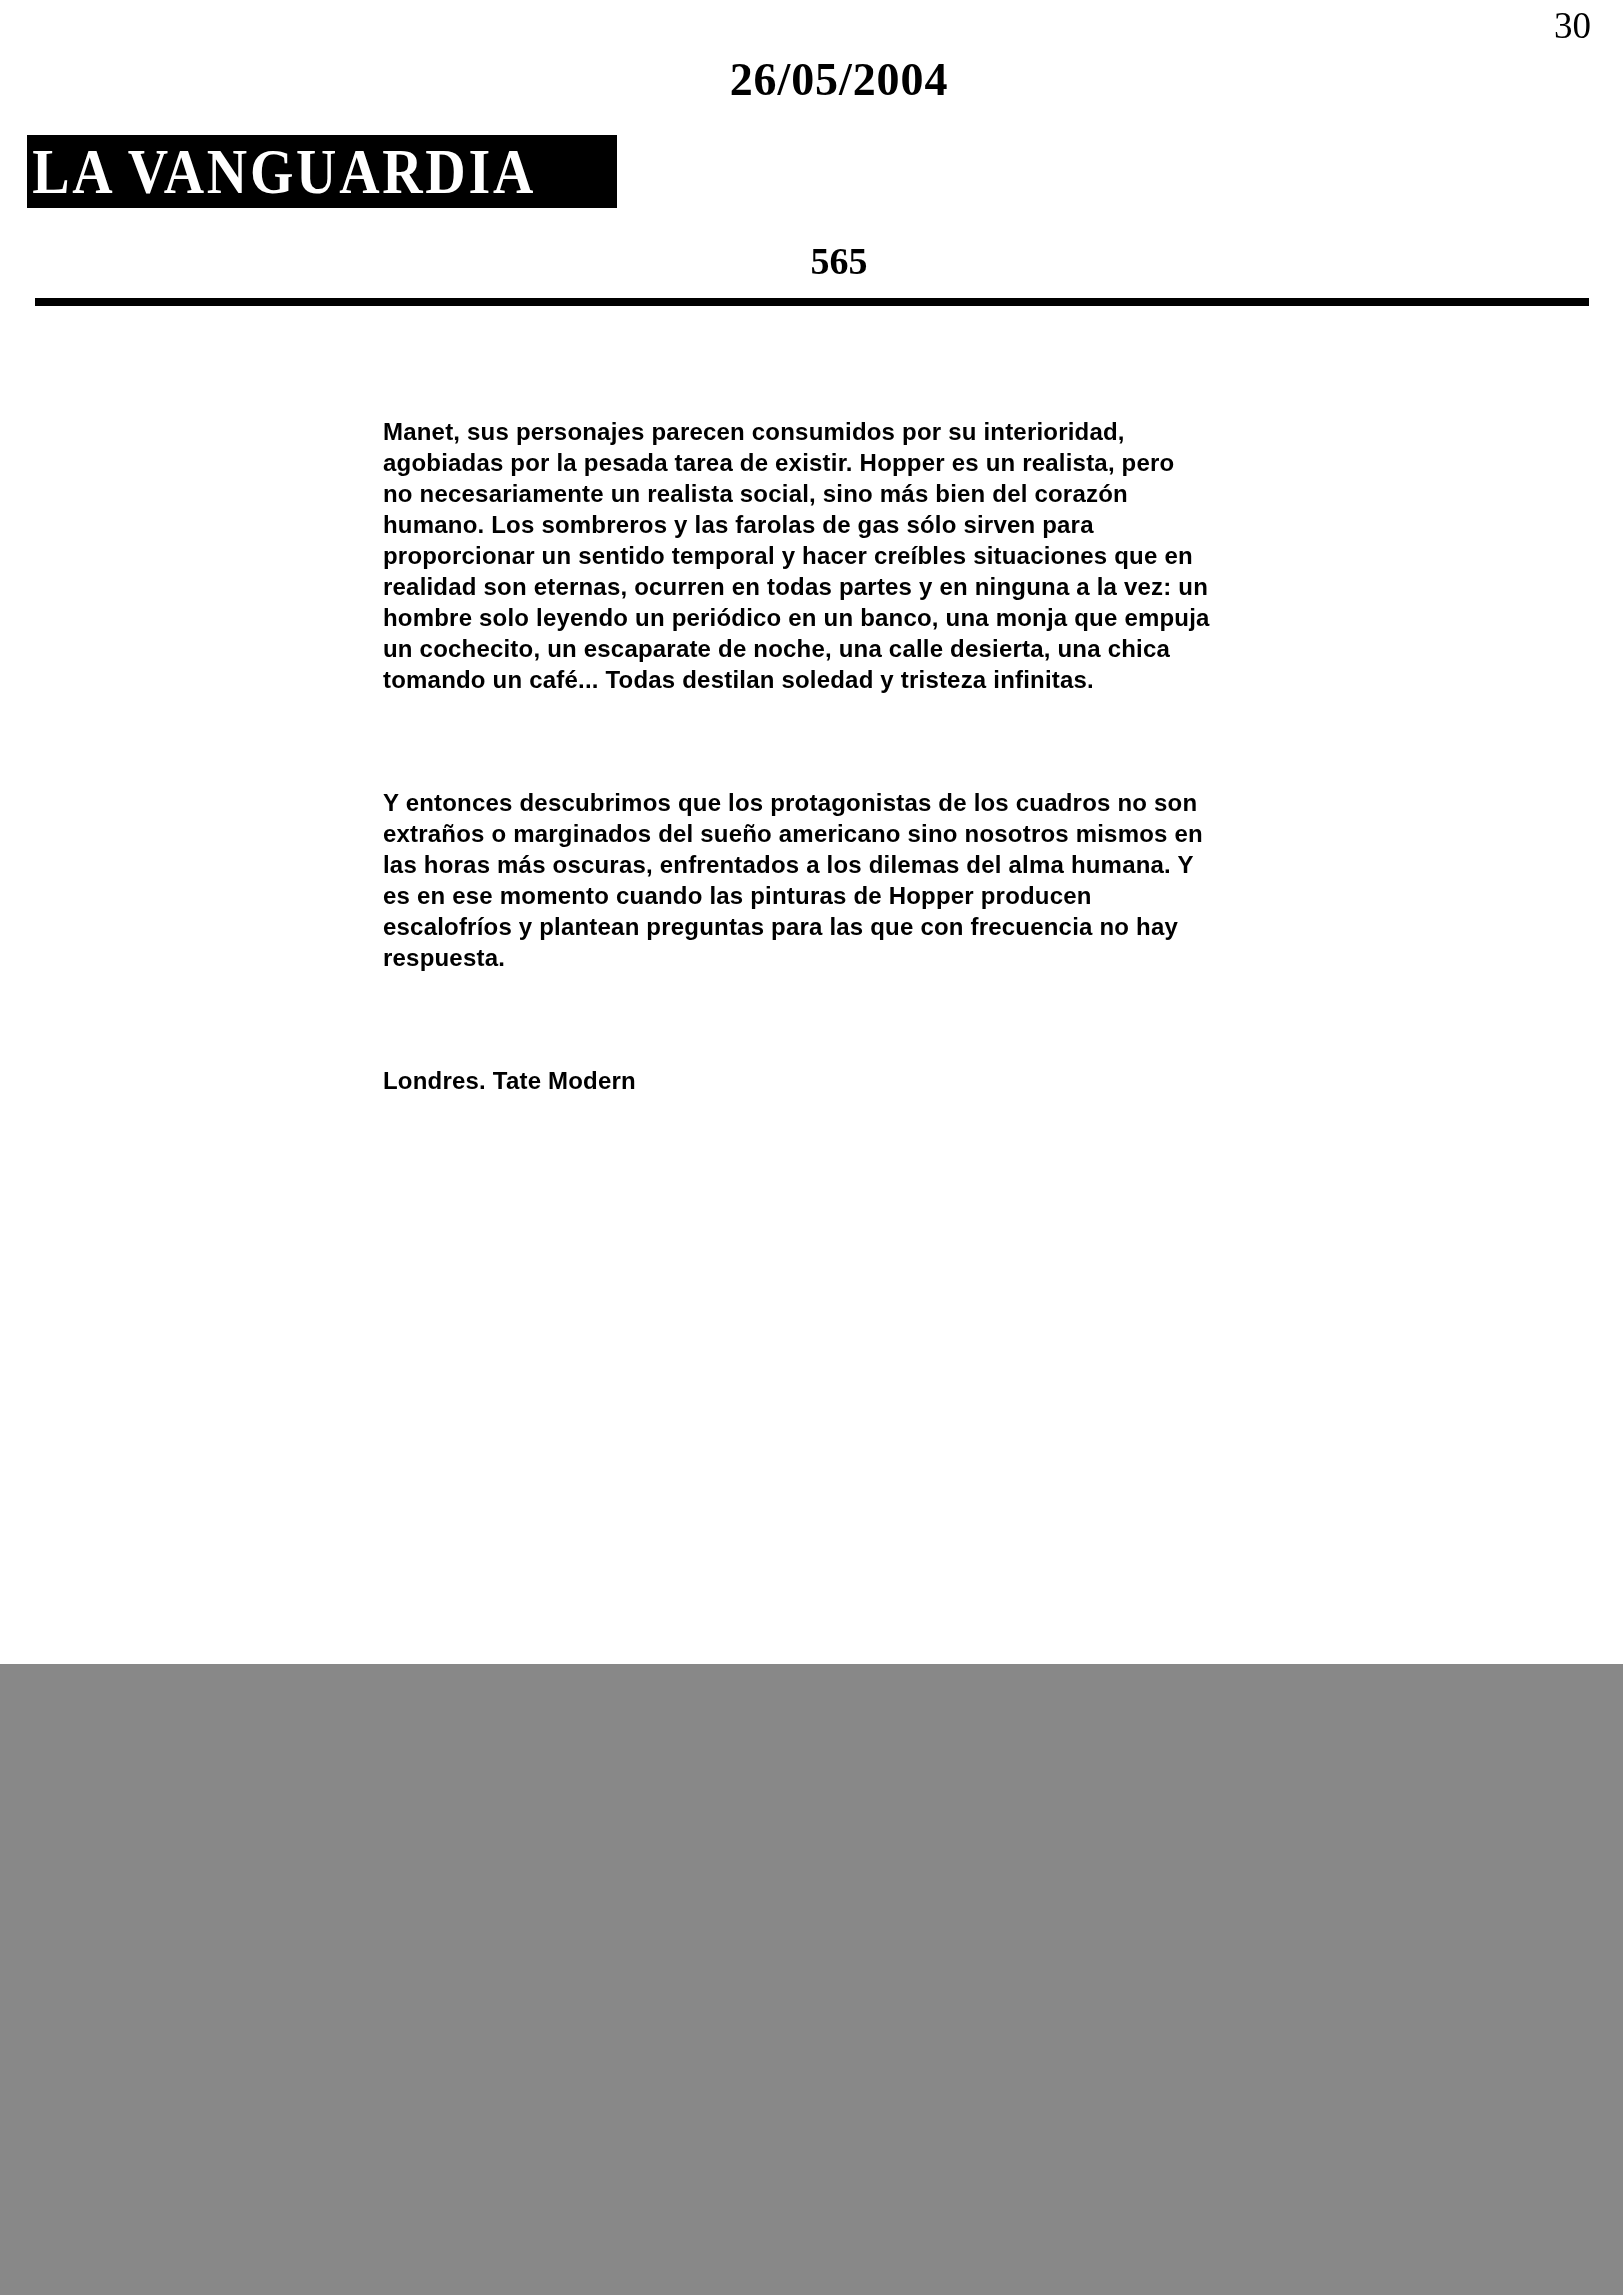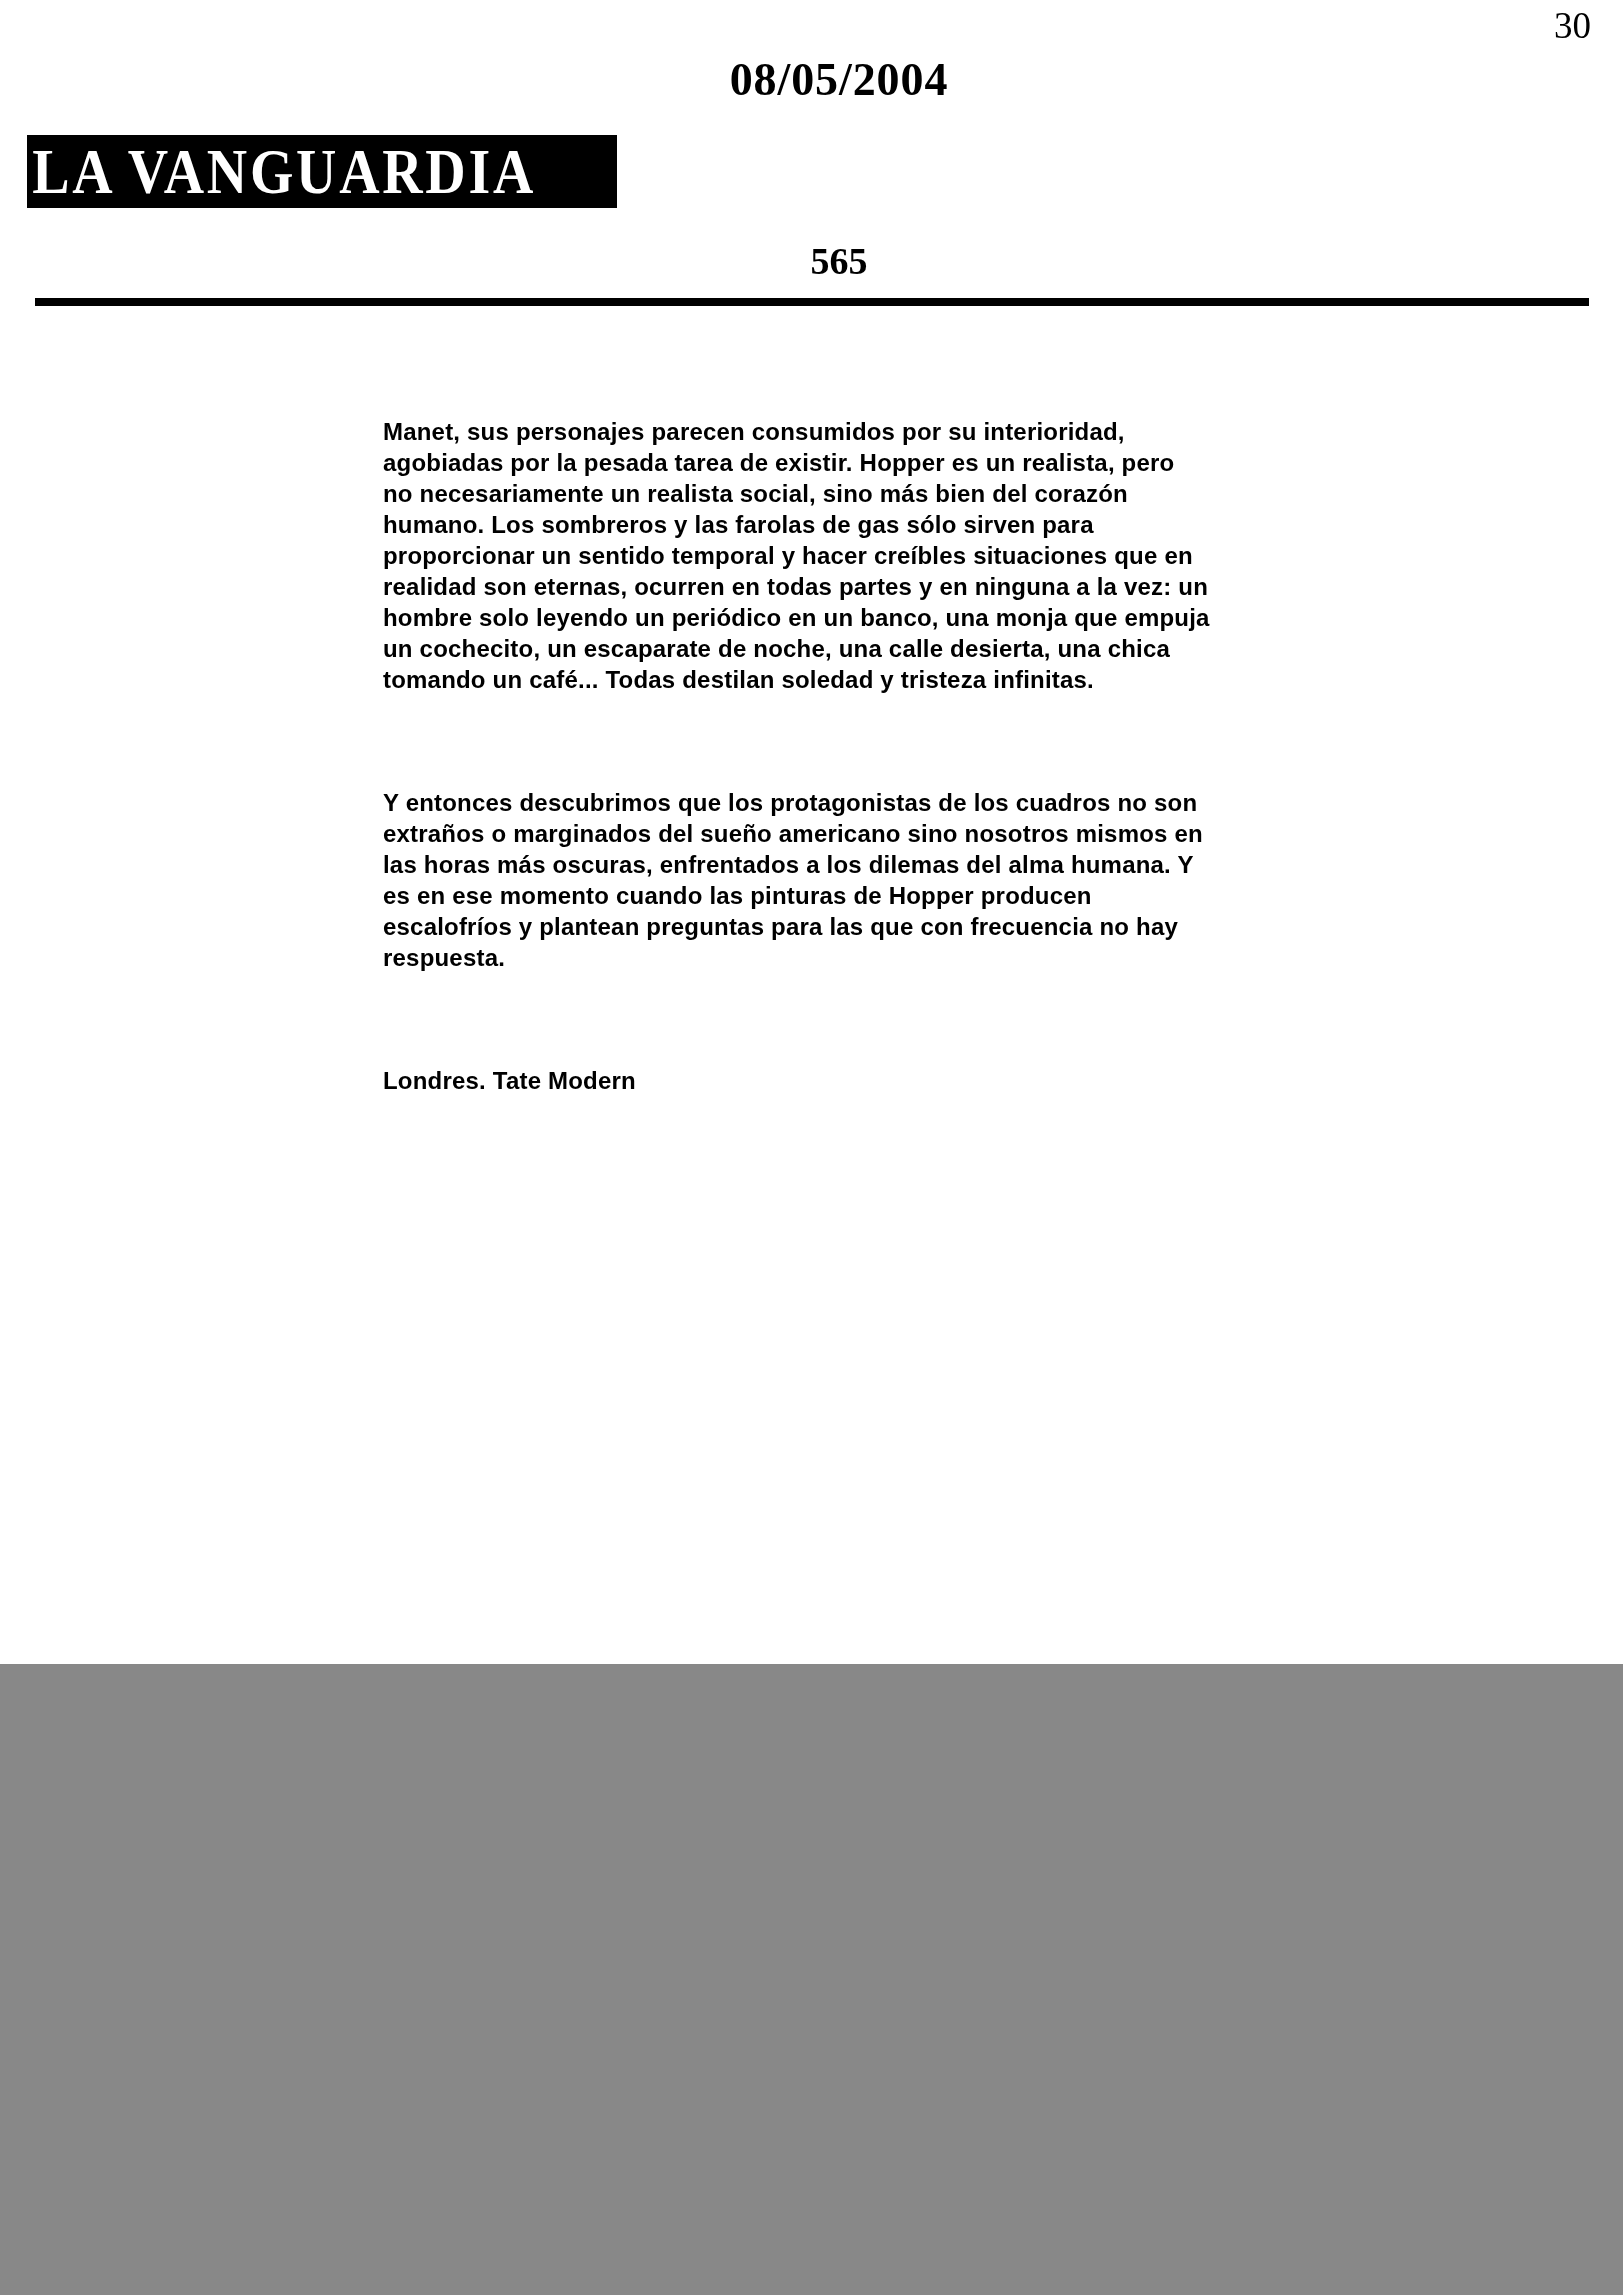--- a/index.html
+++ b/index.html
@@ -116,21 +116,21 @@
   }
 </style>
 </head>
 <body>
 
 <div class="page">
 
   <div class="page-number">30</div>
 
   <div class="header-center clip-date">
-    <span>08/05/2004</span>
+    <span>26/05/2004</span>
   </div>
 
   <div class="header-center logo-wrap">
     <div class="logo-box">
       <span>LA VANGUARDIA</span>
     </div>
   </div>
 
   <div class="header-center issue-number">
     <span>565</span>

